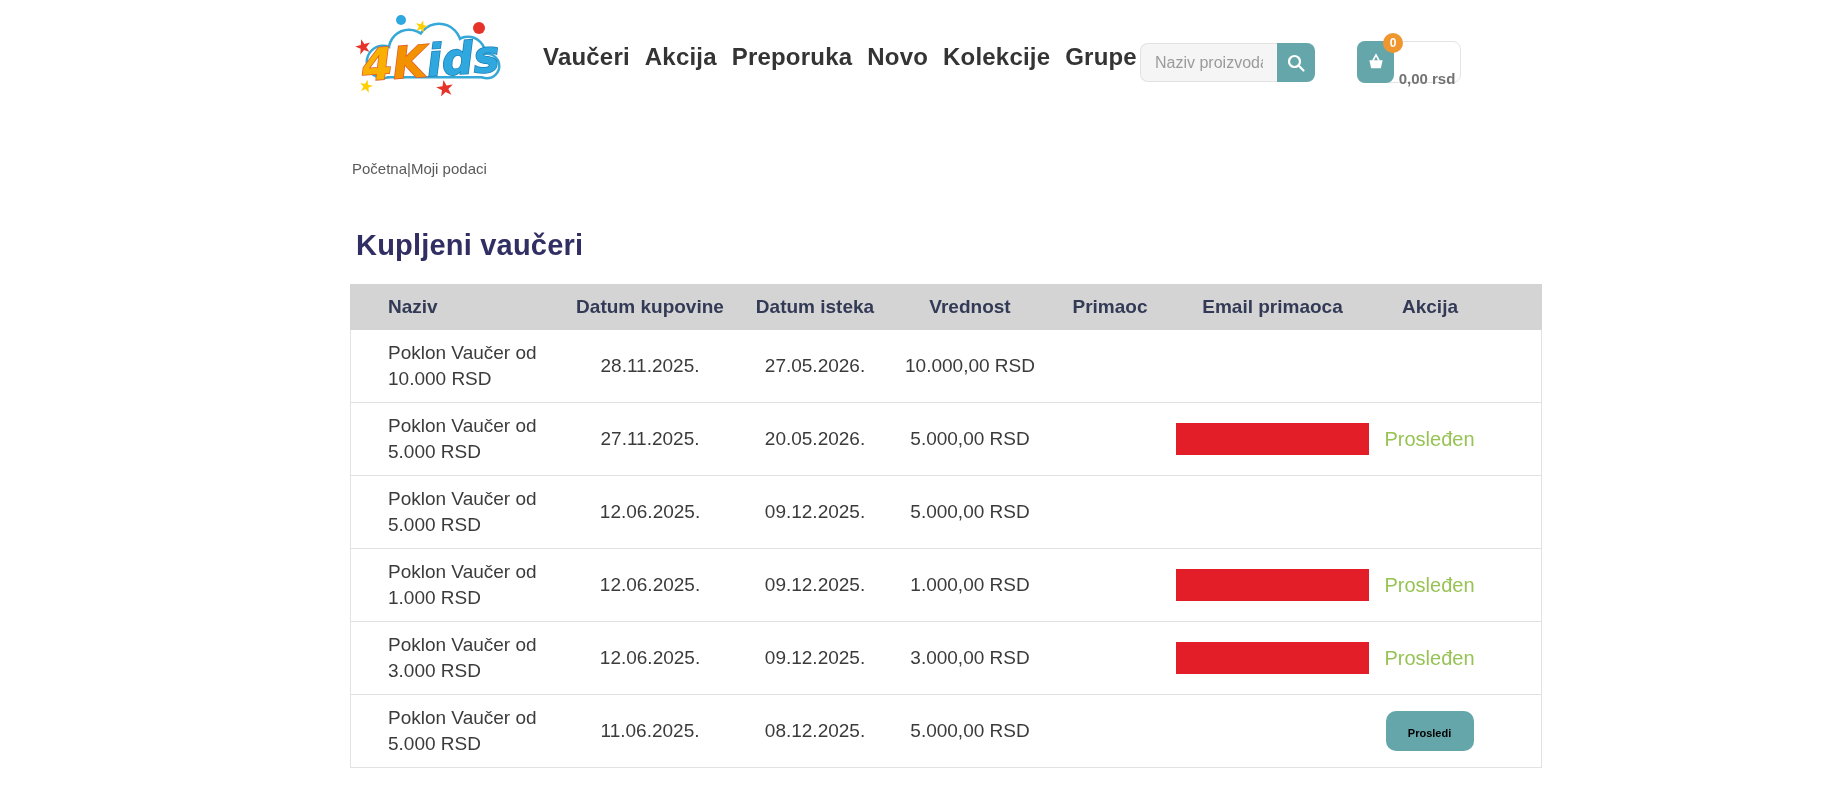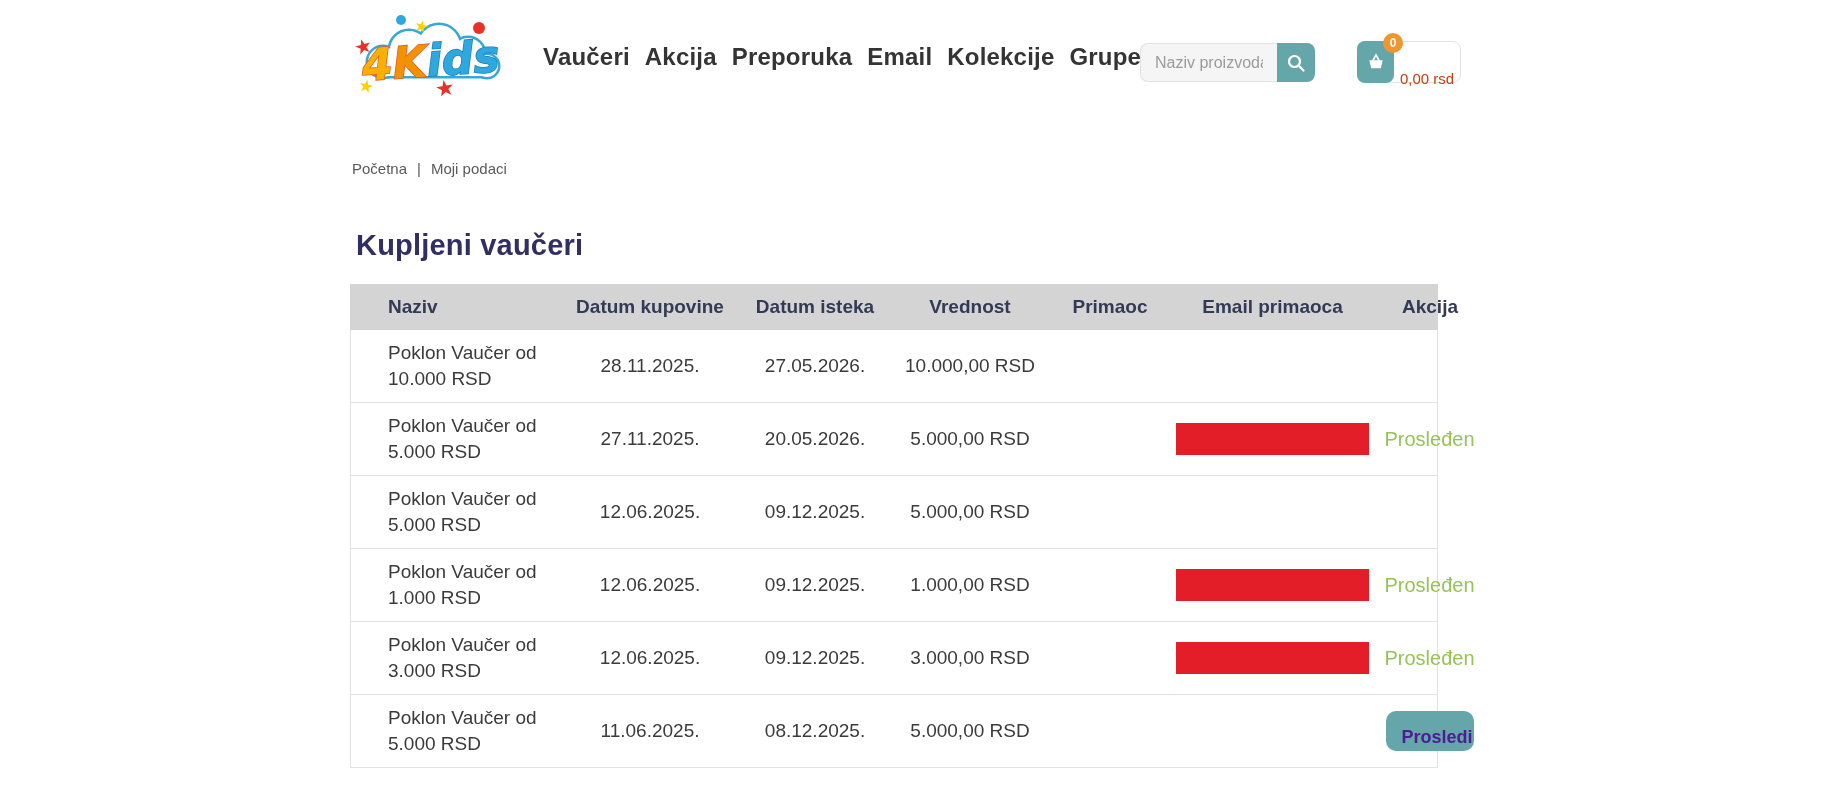--- a/index.html
+++ b/index.html
@@ -13,44 +13,44 @@
   .top-nav a { font-size:24px; font-weight:bold; color:#343434; text-decoration:none; line-height:26px; letter-spacing:0.2px; cursor:pointer; }
 
   .search-box { position:absolute; left:1140px; top:43px; display:flex; height:39px; }
   .search-box input { width:137px; height:39px; background:#f5f5f5; border:1px solid #e2e2e2; border-right:none; border-radius:8px 0 0 8px; padding:0 14px; font-size:16px; color:#555; font-family:inherit; outline:none; }
   .search-box input::placeholder { color:#9b9b9b; }
   .search-btn { width:38px; height:39px; border:none; border-radius:0 8px 8px 0; background:var(--teal); display:flex; align-items:center; justify-content:center; cursor:pointer; }
 
   .cart { position:absolute; left:1357px; top:41px; width:104px; height:42px; background:#fff; border:1px solid #e3e3e3; border-radius:8px; display:flex; align-items:center; cursor:pointer; }
   .cart-square { position:relative; width:37px; height:42px; margin:-1px 0 -1px -1px; background:var(--teal); border-radius:8px; display:flex; align-items:center; justify-content:center; }
   .cart-badge { position:absolute; top:-8px; right:-9px; min-width:20px; height:20px; border-radius:50%; background:var(--orange); color:#fff; font-size:12px; font-weight:bold; display:flex; align-items:center; justify-content:center; }
-  .cart-total { flex:1; text-align:center; font-size:15px; font-weight:normal; color:#c2410c;margin-top:33px; }
+  .cart-total { flex:1; text-align:center; font-size:15px; font-weight:bold; color:#737373;margin-top:33px; }
 
   .cat-nav { position:absolute; left:332px; top:114px; width:1128px; display:flex; justify-content:space-between; }
   .cat-nav a { font-size:21px; font-weight:bold; color:#333; text-decoration:none; line-height:26px; cursor:pointer; }
 
   
-  .breadcrumb { position:absolute; left:352px; top:160px; font-size:15px; color:#5a5a5a; display:flex; gap:10px; align-items:center; }
+  .breadcrumb { position:absolute; left:352px; top:160px; font-size:15px; color:#5a5a5a; display:flex; align-items:center; }
   .breadcrumb a { color:#5a5a5a; text-decoration:none; cursor:pointer; }
   .page-title { position:absolute; left:356px; top:229px; font-size:29px; font-weight:bold; color:var(--navy); letter-spacing:0.2px; }
 
   
-  .vtable { position:absolute; left:350px; top:284px; width:1088px; }
+  .vtable { position:absolute; left:350px; top:284px; width:1192px; }
   .t-head { display:grid; grid-template-columns:215px 170px 160px 150px 130px 195px 120px; background:var(--headbg); height:46px; align-items:center; }
   .t-head .hcell { font-size:19px; font-weight:bold; color:#333a56; text-align:center; }
   .t-head .hcell.naziv { text-align:left; padding-left:38px; }
   .t-body { border:1px solid #e2e2e2; border-top:none; }
   .t-row { display:grid; grid-template-columns:214px 170px 160px 150px 130px 195px 119px; min-height:70px; align-items:center; border-bottom:1px solid #e2e2e2; background:#fff; }
   .t-row:last-child { border-bottom:none; min-height:72px; }
   .cell { font-size:19px; color:#3b3b3b; text-align:center; }
   .cell.naziv { text-align:left; padding:10px 6px 10px 37px; line-height:26px; }
   .cell.naziv .line { display:block; }
   .redaction { width:193px; height:32px; background:var(--red); margin:0 auto; }
   .status { color:var(--green); font-size:20px; }
-  .btn-forward { background:var(--teal); color:#4c1d95; border:none; border-radius:10px; font-size:18px; font-weight:bold; font-family:inherit; padding:16px; width:88px; height:40px; cursor:pointer; }
+  .btn-forward { background:var(--teal); color:#000000; border:none; border-radius:10px; font-size:11px; font-weight:bold; font-family:inherit; padding:16px; width:88px; height:40px; cursor:pointer; }
 </style>
 </head>
 <body>
 
 <div id="page">
 
   <div class="logo">
     <svg viewBox="0 0 160 84" width="162" height="84">
       <g stroke="#35a8d8" stroke-width="5" fill="#fff">
         <circle cx="32" cy="50" r="15"></circle>
@@ -77,21 +77,21 @@
       <text x="64" y="20" font-size="16" fill="#ffcf00" transform="rotate(15 72 12)">★</text>
       <circle cx="50" cy="8" r="5" fill="#2fa8e0"></circle>
       <circle cx="128" cy="16" r="6" fill="#e63329"></circle>
     </svg>
   </div>
 
   <nav class="top-nav">
     <a>Vaučeri</a>
     <a>Akcija</a>
     <a>Preporuka</a>
-    <a>Email</a>
+    <a>Novo</a>
     <a>Kolekcije</a>
     <a>Grupe</a>
     <a>Brendovi</a>
   </nav>
 
   <div class="search-box">
     <input type="text" placeholder="Naziv proizvoda..." style="">
     <button class="search-btn">
       <svg width="20" height="20" viewBox="0 0 20 20">
         <circle cx="8.5" cy="8.5" r="5.5" fill="none" stroke="#fff" stroke-width="2.2"></circle>

